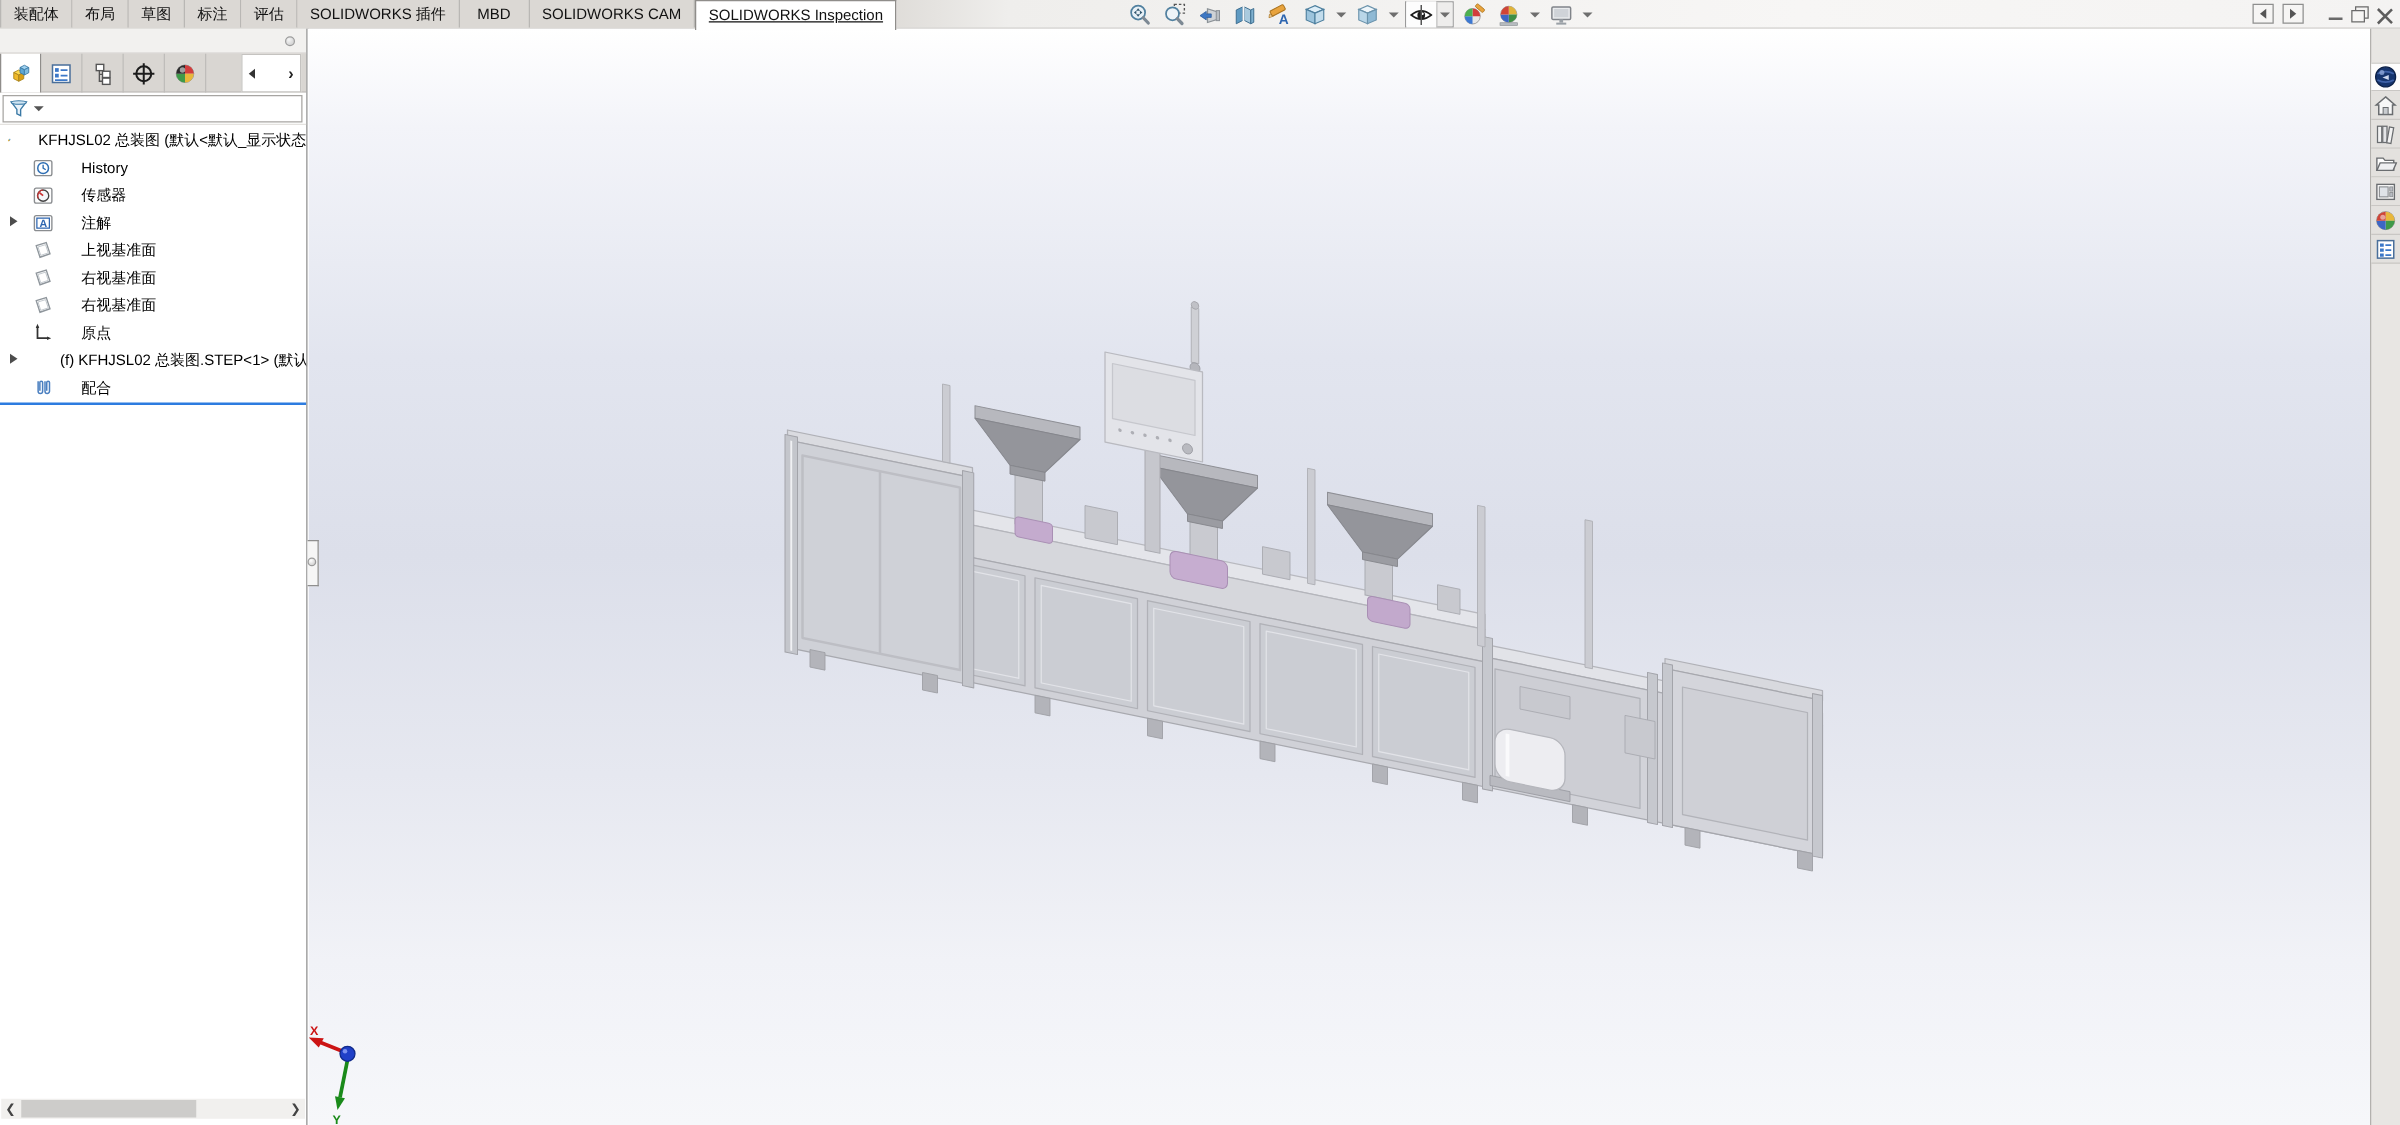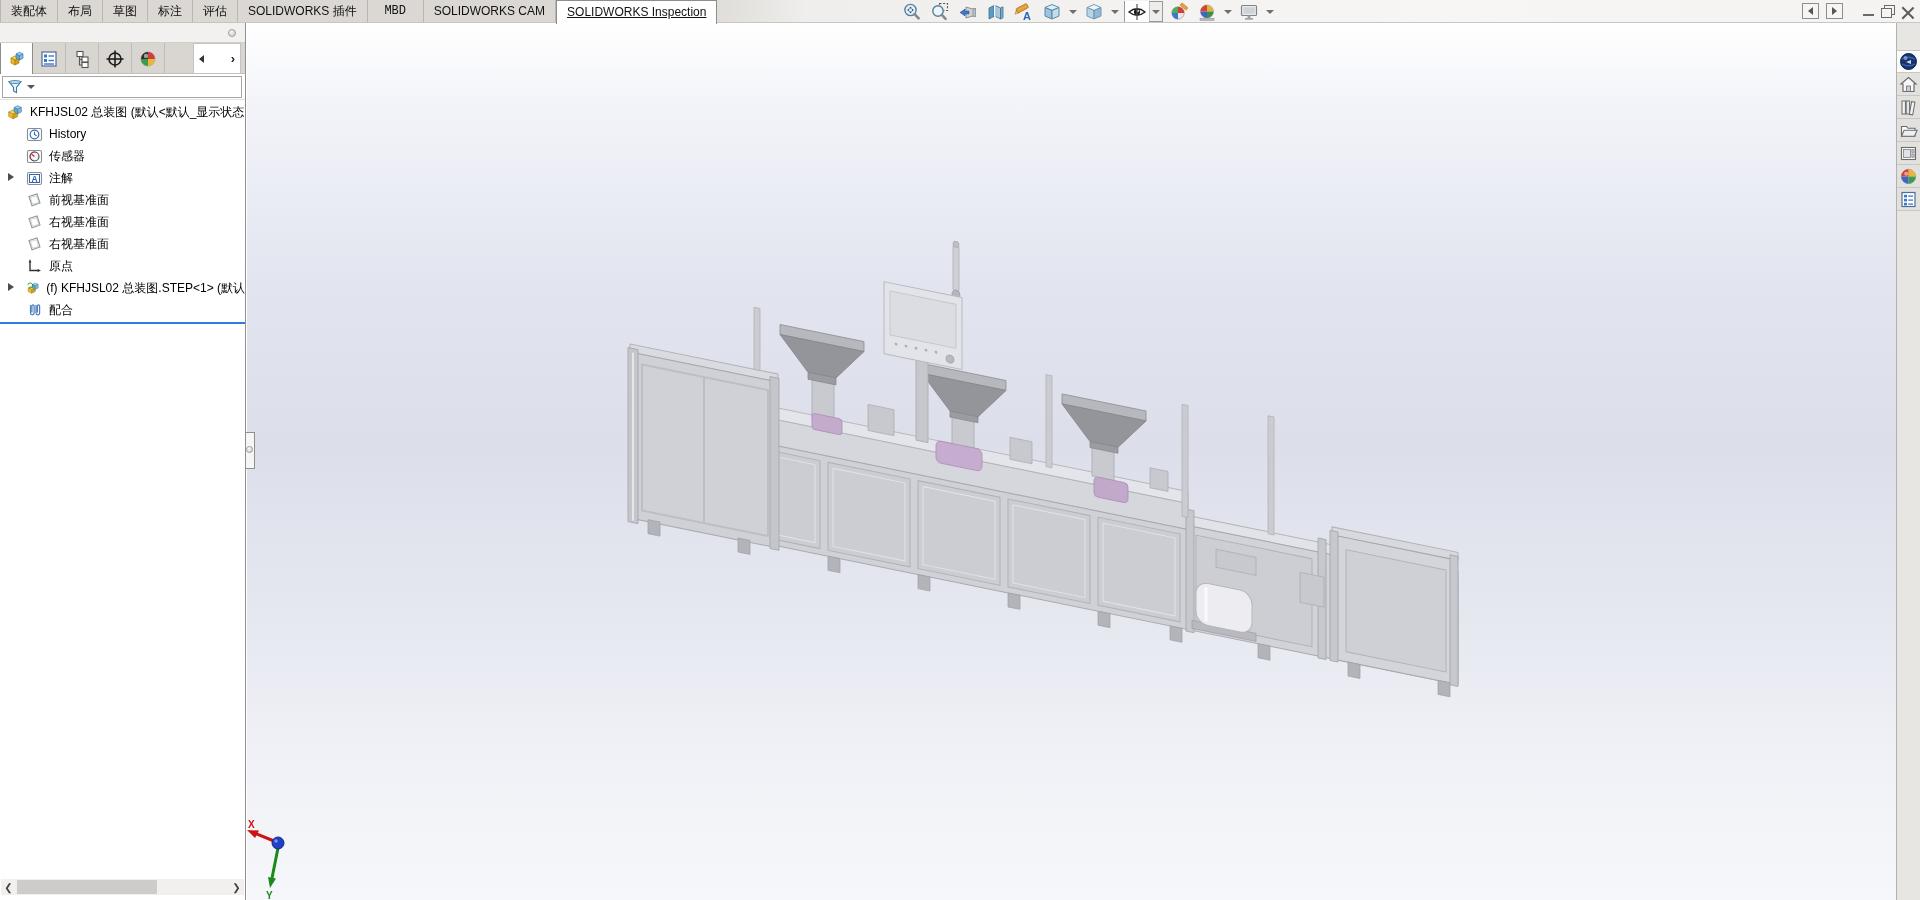--- a/index.html
+++ b/index.html
@@ -8,21 +8,21 @@
   .app { position:relative; width:1920px; height:900px; background:#fff; overflow:hidden; }
 
   
   .topbar { position:absolute; left:0; top:0; width:1920px; height:23px;
     background:linear-gradient(to right,#d9d6d2 0%,#dbd8d4 36%,#efeeec 42%,#f7f6f5 75%,#f4f3f2 100%);
     border-bottom:1px solid #c7c5c2; }
   .cmdtabs { display:flex; height:38px; align-items:flex-start; }
   .cmdtab { padding:0 10px; font-size:12px; color:#111; line-height:22px; text-align:center;
     background:#dbd8d4; border-right:1px solid #b9b7b4; white-space:nowrap; cursor:default; }
   .cmdtab:first-child { border-left:1px solid #b9b7b4; }
-  .cmdtab.mbd { min-width:56px;font-family:Liberation Mono, monospace; }
+  .cmdtab.mbd { min-width:56px; }
   .cmdtab.active { background:#fff; border:1px solid #8f8d8a; border-bottom:none; height:24px;
     position:relative; z-index:3;text-decoration:underline; }
 
   
   .headsup { position:absolute; left:900px; top:0; height:23px; display:flex; align-items:center; gap:4px; }
   .hbtn { width:24px; height:21px; display:flex; align-items:center; justify-content:center; cursor:default; }
   .ddarrow { width:0; height:0; border-left:4px solid transparent; border-right:4px solid transparent;
     border-top:4px solid #6e6e6e; margin:0 1px; }
   .eyegroup { display:flex; align-items:center; border:1px solid #9a9a9a; background:#f7f7f7; height:21px; }
   .eyegroup .hbtn { background:#fdfdfd; }
@@ -57,21 +57,21 @@
   .ptab.active { background:#fff; border-left:1px solid #8f8d8a; border-right:1px solid #8f8d8a; }
   .ptab-scroll { position:absolute; right:4px; top:0; height:31px; width:48px; background:#fff;
     border:1px solid #c5c3c0; display:flex; align-items:center; justify-content:space-between; padding:0 5px; }
   .pscroll-l { width:0; height:0; border-top:4px solid transparent; border-bottom:4px solid transparent; border-right:5px solid #333; }
   .pscroll-r { font-size:13px; color:#222; font-weight:bold; line-height:1; }
   .filterrow { height:26px; background:#fff; padding:2px 3px 2px 2px; border-bottom:1px solid #e4e2df; }
   .filterbox { height:22px; border:1px solid #a7a5a2; background:#fff; display:flex; align-items:center; padding:0 4px; gap:3px; }
 
   .tree { position:relative; font-size:12px; color:#000; padding-top:1px; }
   .trow { position:relative; height:22px; display:flex; align-items:center; white-space:nowrap; cursor:default; }
-  .trow .lbl { margin-left:6px; }
+  .trow .lbl { margin-left:22px; }
   .d0 { padding-left:6px; } .d1 { padding-left:26px; }
   .expander { position:absolute; left:8px; top:6px; width:0; height:0;
     border-top:4px solid transparent; border-bottom:4px solid transparent; border-left:6px solid #4d4d4d; }
   .rollback { height:2px; background:#2d7ce0; margin-top:1px; }
 
   .hscroll { position:absolute; left:1px; bottom:5px; width:243px; height:16px; background:#f1f0ee;
     display:flex; align-items:center; }
   .hs-arrow { width:15px; height:16px; display:flex; align-items:center; justify-content:center;
     color:#444; font-size:10px; font-weight:bold; }
   .hs-thumb { position:absolute; left:16px; top:1px; width:140px; height:14px; background:#cdccca; }
@@ -336,21 +336,21 @@
           <text x="5.5" y="11.5" font-size="8.5" font-weight="bold" fill="#2e66b0">A</text>
         </svg>
         <span class="lbl">注解</span>
       </div>
 
       <div class="trow d1">
         <svg width="17" height="17" viewBox="0 0 17 17">
           <polygon points="3,4.5 11,2 14,11 6,13.8" fill="none" stroke="#8f969c" stroke-width="1.1"></polygon>
           <polygon points="4.4,5.6 10.4,3.7 12.6,10.3 6.6,12.3" fill="none" stroke="#c3c9ce" stroke-width="0.8"></polygon>
         </svg>
-        <span class="lbl">前视基准面</span>
+        <span class="lbl">上视基准面</span>
       </div>
 
       <div class="trow d1">
         <svg width="17" height="17" viewBox="0 0 17 17">
           <polygon points="3,4.5 11,2 14,11 6,13.8" fill="none" stroke="#8f969c" stroke-width="1.1"></polygon>
           <polygon points="4.4,5.6 10.4,3.7 12.6,10.3 6.6,12.3" fill="none" stroke="#c3c9ce" stroke-width="0.8"></polygon>
         </svg>
         <span class="lbl">右视基准面</span>
       </div>
 

